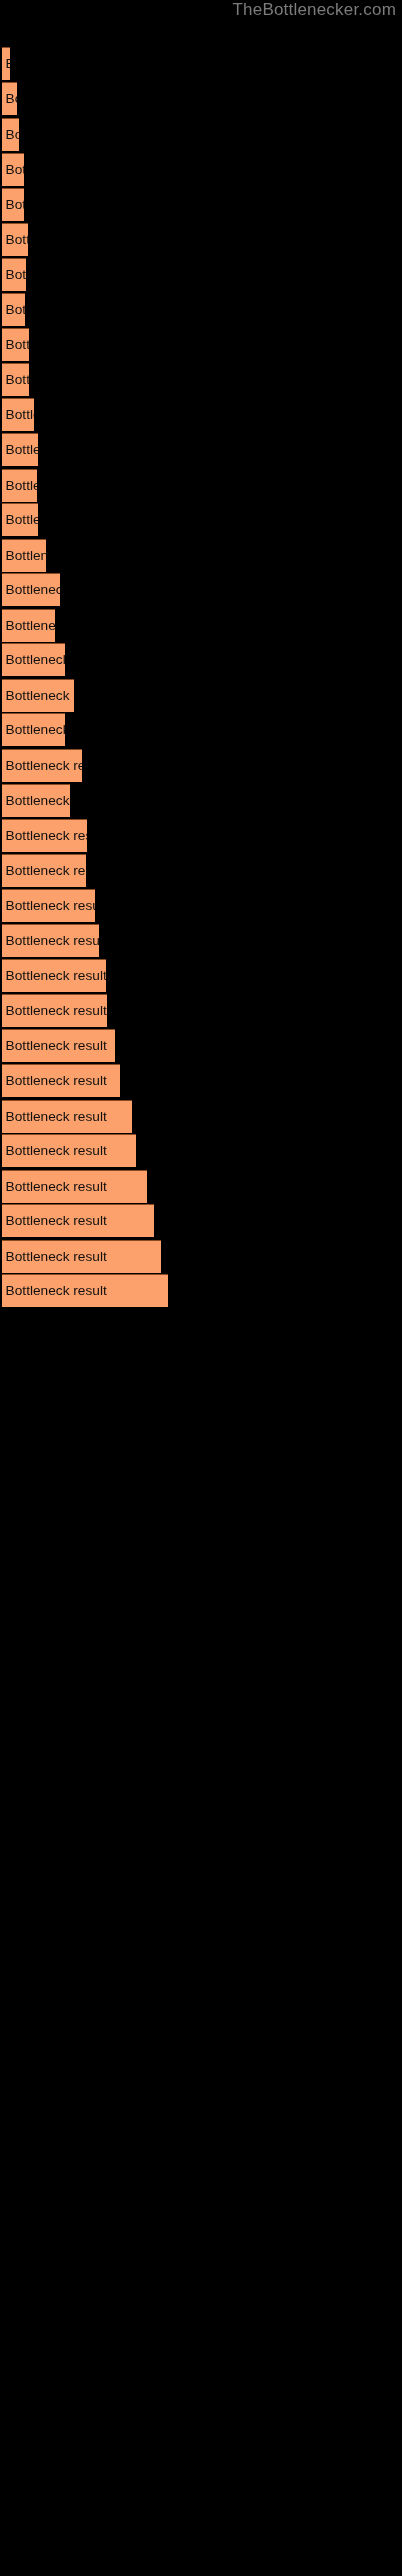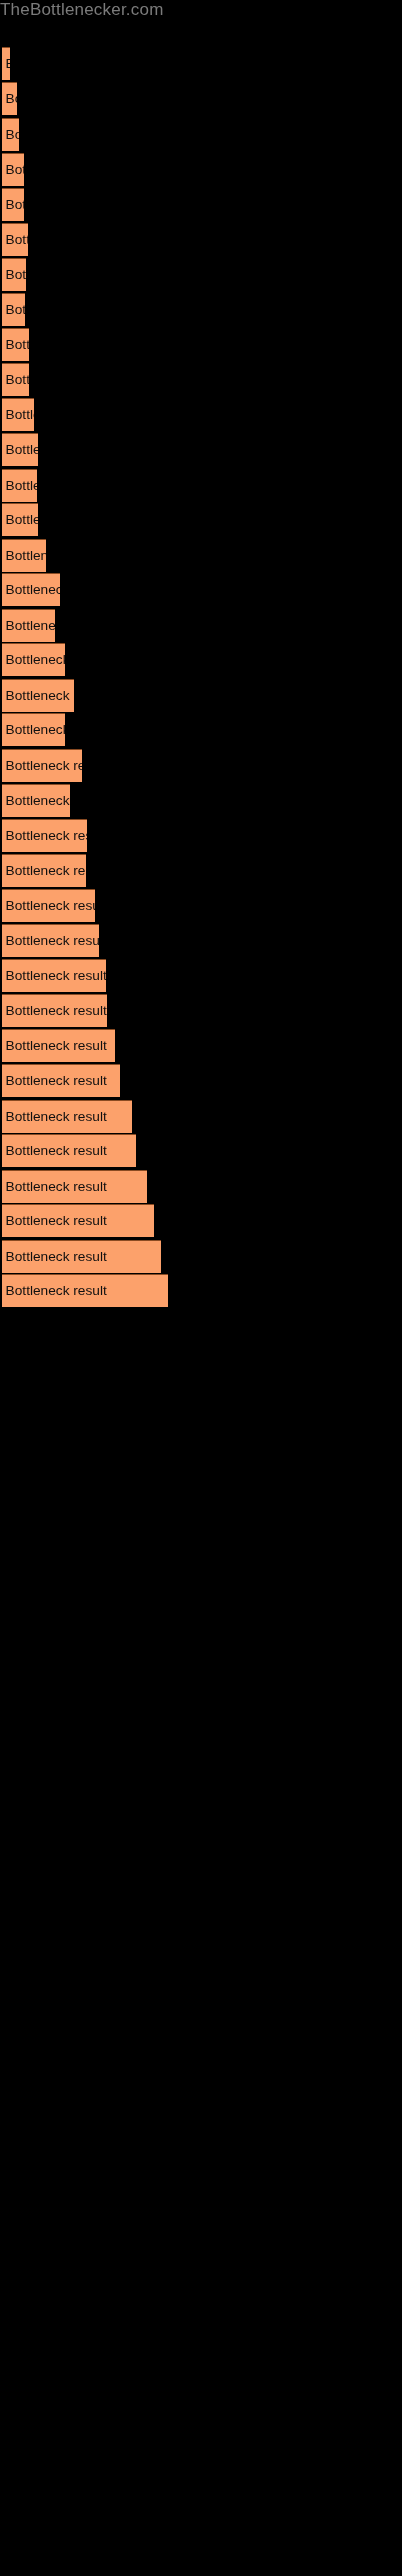--- a/index.html
+++ b/index.html
@@ -19,21 +19,21 @@
     width: 403px;
     height: 2576px;
     background: #000000;
     overflow: hidden;
   }
   #watermark {
     position: absolute;
     top: 0px;
     left: 0px;
     width: 396px;
-    text-align: left;
+    text-align: right;
     color: #7b7b7b;
     font-size: 17px;
     line-height: 19.3px;
     letter-spacing: 0.2px;
     font-family: "Liberation Sans", sans-serif;
     white-space: nowrap;
     user-select: none;
   }
   #plot {
     position: absolute;

